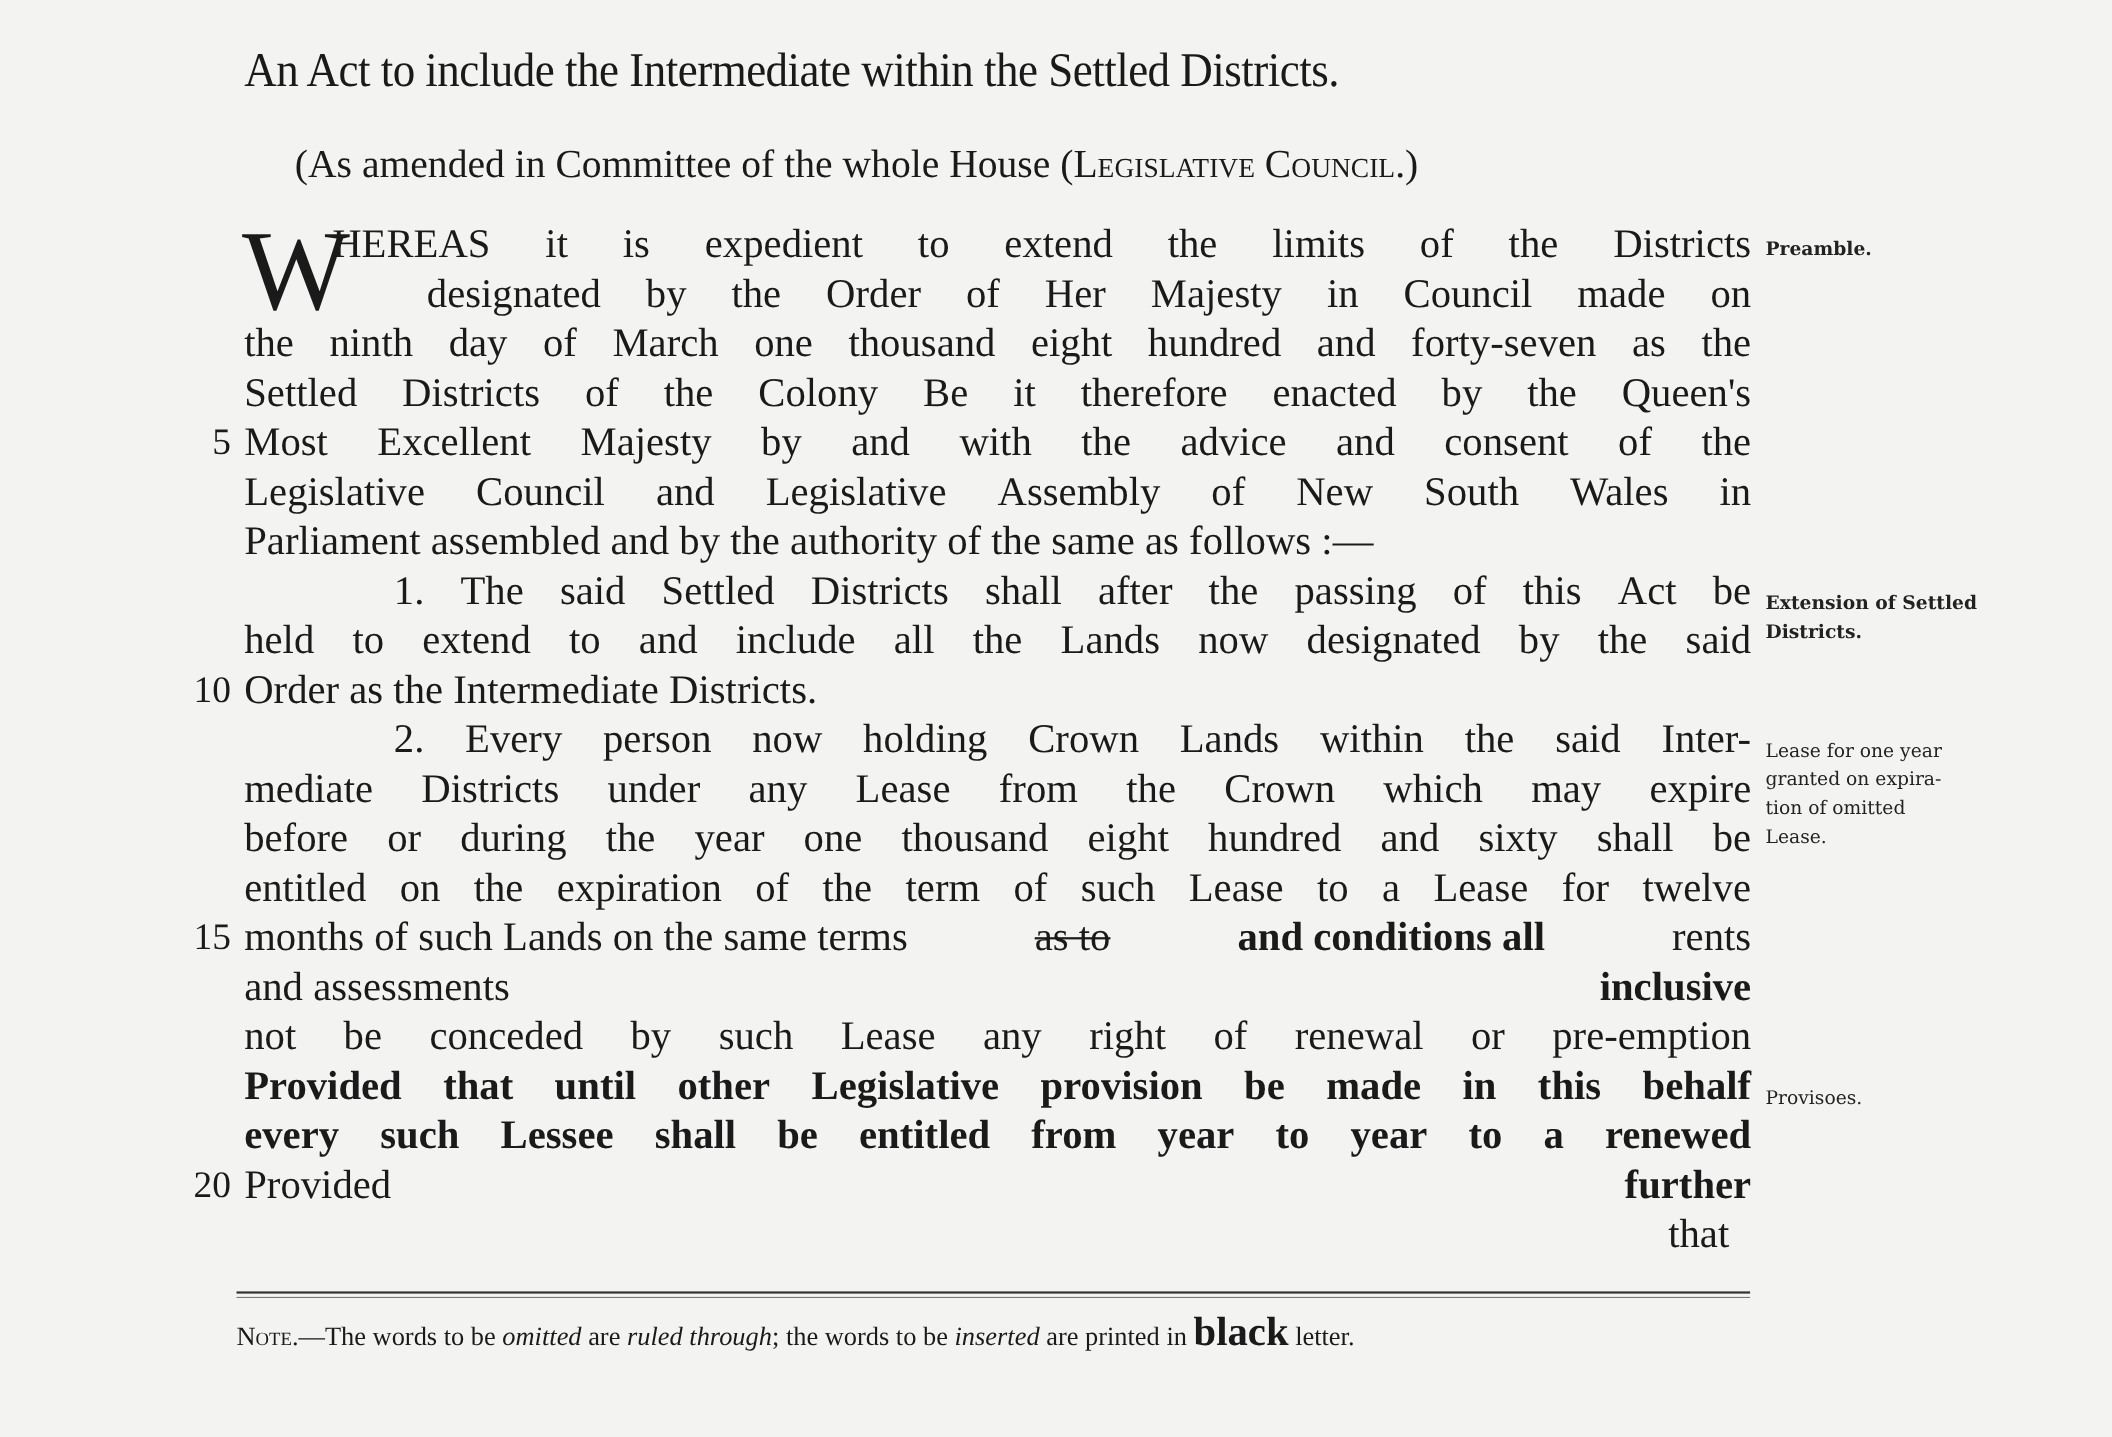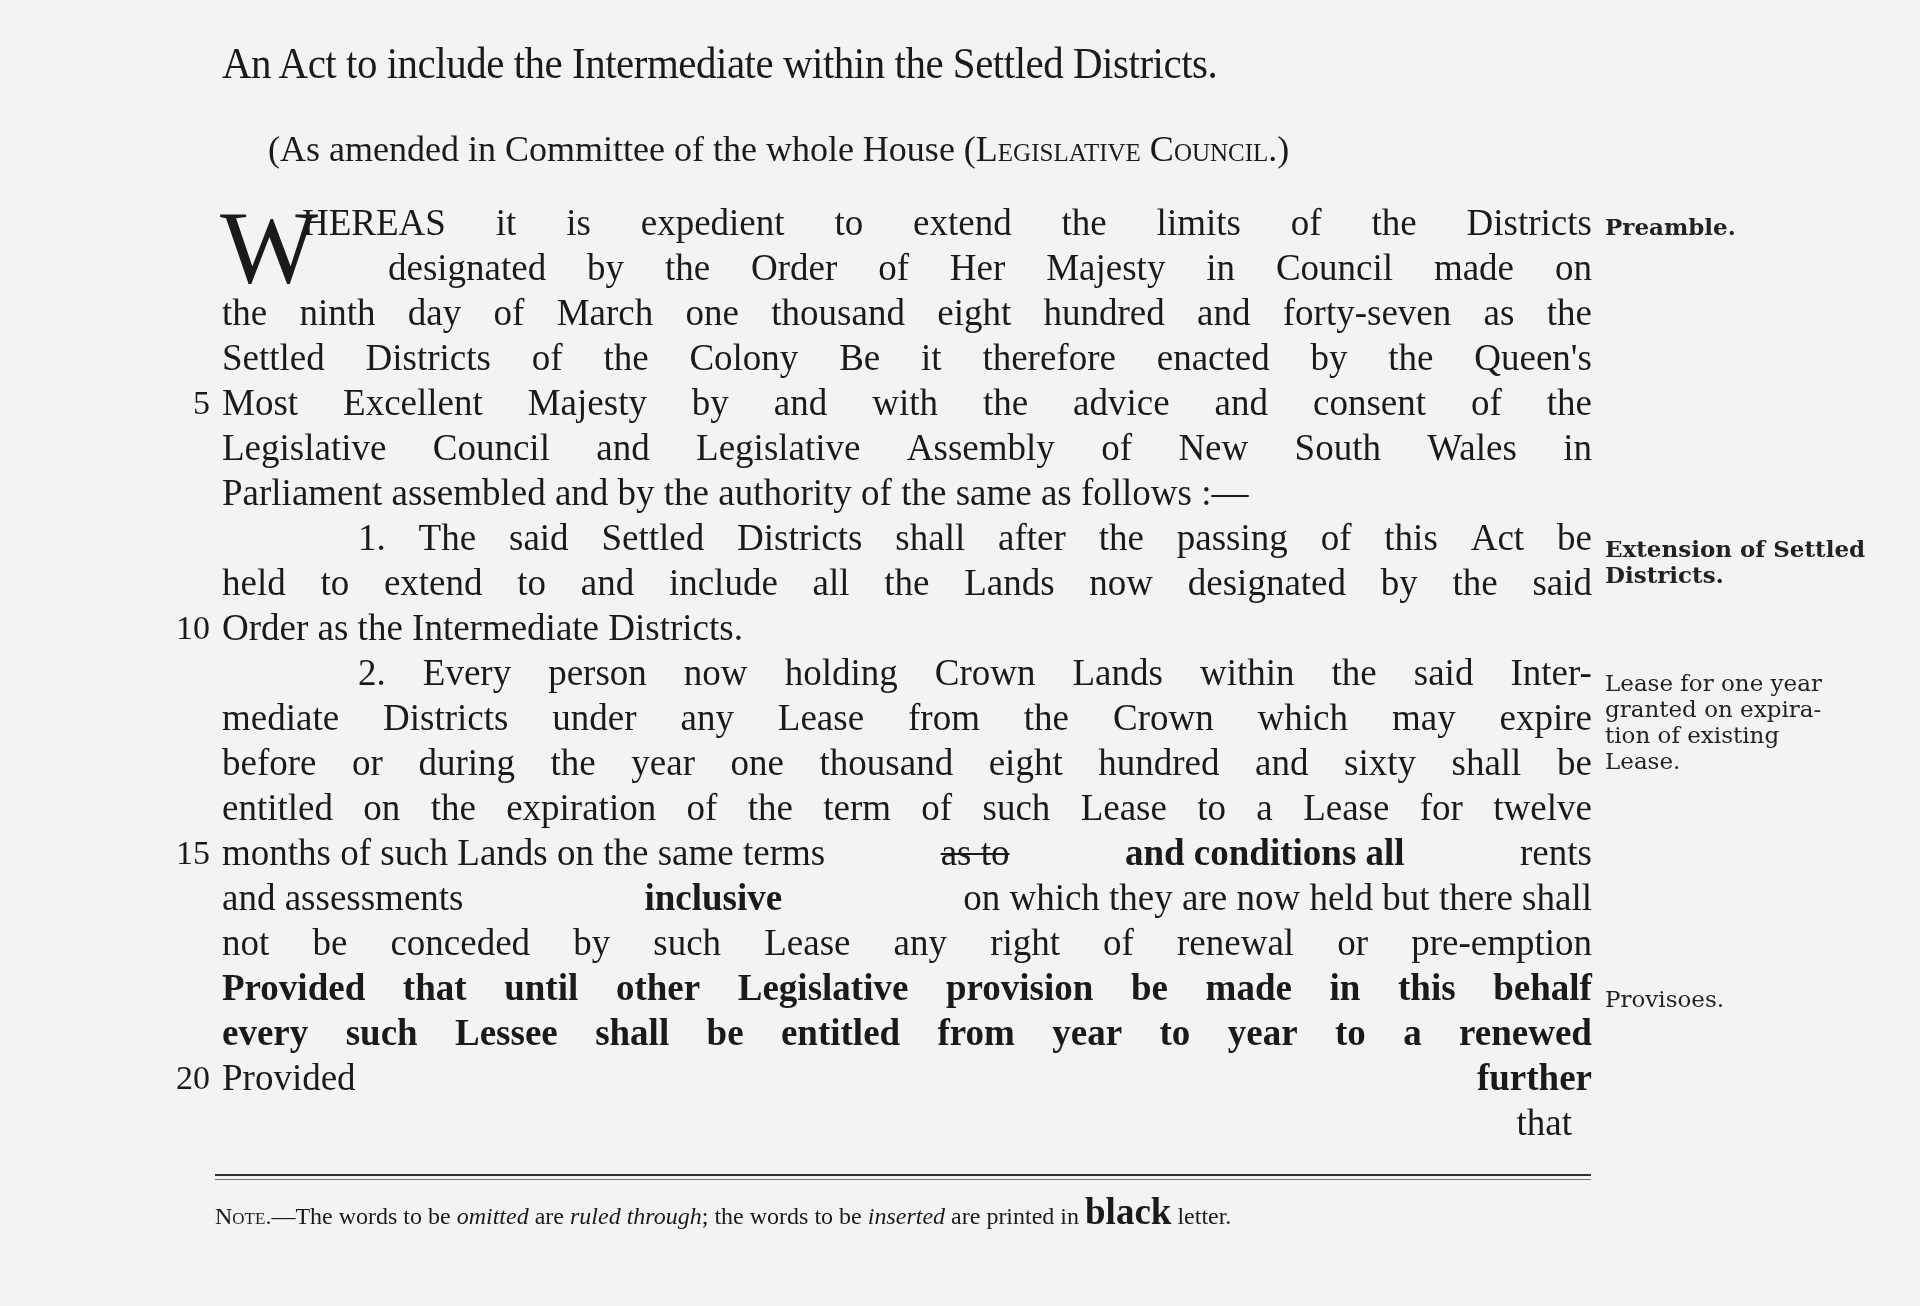--- a/index.html
+++ b/index.html
@@ -37,21 +37,21 @@
       position: absolute; left: -72px; width: 60px; text-align: right;
       font-size: 34px; line-height: 45px; font-family: "Liberation Serif", serif;
     }
     .b { font-weight: bold; }
     .strike { text-decoration: line-through; text-decoration-thickness: 2px; }
     .dropcap {
       position: absolute; left: -2px; top: 2px;
       font-size: 104px; line-height: 90px; font-family: "Liberation Serif", serif;
     }
     .side {
-      position: absolute; left: 1605px; font-size: 23px; line-height: 26px;
+      position: absolute; left: 1605px; font-size: 17px; line-height: 26px;
       font-family: "DejaVu Serif", serif; color: #222;
     }
     .side.bold { font-weight: bold; }
     .rule { position: absolute; left: 215px; top: 1174px; width: 1376px; height: 0; border-top: 2px solid #333; }
     .rule2 { position: absolute; left: 215px; top: 1179px; width: 1376px; height: 0; border-top: 1px solid #777; }
     .note {
       position: absolute; left: 215px; top: 1190px; width: 1380px; white-space: nowrap;
       font-size: 24px; font-family: "Liberation Serif", serif;
     }
     .note .sc { font-variant: small-caps; }
@@ -250,21 +250,20 @@
   <div class="lno" style="top:630px;">15</div>
   <div class="line" style="top:630px;">
     <span>months of such Lands on the same terms</span>
     <span class="strike">as to</span>
     <span class="b">and conditions all</span>
     <span>rents</span>
   </div>
   <div class="line" style="top:675px;">
     <span>and assessments</span>
     <span class="b">inclusive</span>
-    <span>on which they are now held but there shall</span>
   </div>
   <div class="line" style="top:720px;">
       <span class="sp">not</span>
       <span class="sp">be</span>
       <span class="sp">conceded</span>
       <span class="sp">by</span>
       <span class="sp">such</span>
       <span class="sp">Lease</span>
       <span class="sp">any</span>
       <span class="sp">right</span>
@@ -307,21 +306,21 @@
     <span class="b">further</span>
   </div>
   <div class="line right" style="top:900px; padding-right:20px; box-sizing:border-box;">that</div>
 </div>
 
 <div class="side bold" style="top:214px;">Preamble.</div>
 <div class="side bold" style="top:536px;">Extension of Settled</div>
 <div class="side bold" style="top:562px;">Districts.</div>
 <div class="side" style="top:670px;">Lease for one year</div>
 <div class="side" style="top:696px;">granted on expira-</div>
-<div class="side" style="top:722px;">tion of existing</div>
+<div class="side" style="top:722px;">tion of omitted</div>
 <div class="side" style="top:748px;">Lease.</div>
 <div class="side" style="top:986px;">Provisoes.</div>
 
 <div class="rule"></div>
 <div class="rule2"></div>
 
 <div class="note">
   <span class="sc">Note.</span><span>—The words to be </span><span class="it">omitted</span><span> are </span><span class="it">ruled through</span><span>; the words to be </span><span class="it">inserted</span><span> are printed in </span><span class="bl">black</span><span> letter.</span>
 </div>
 

